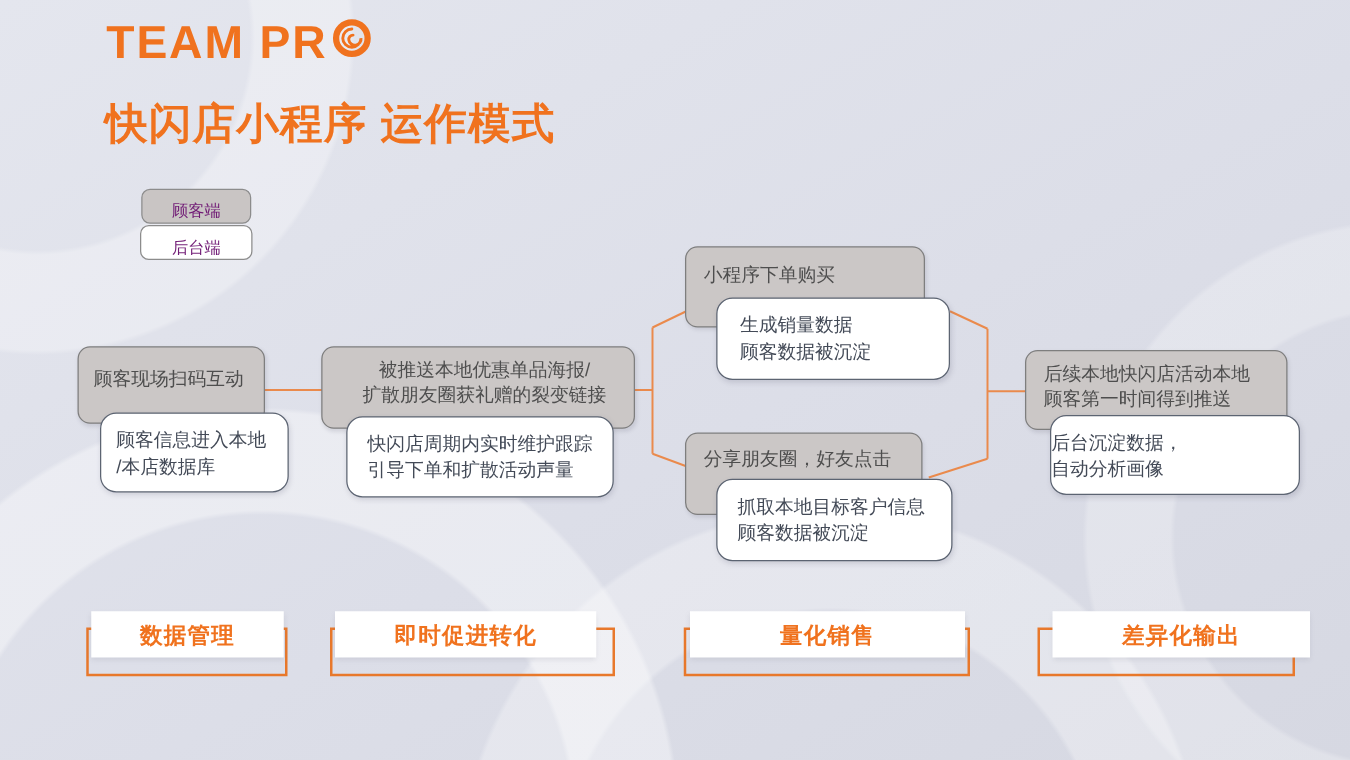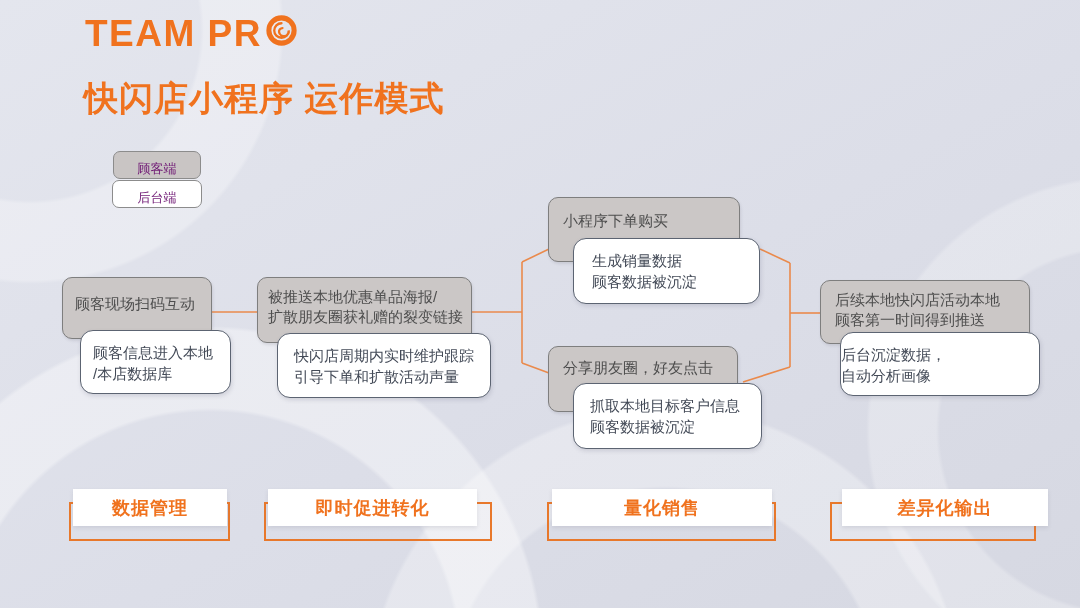--- a/index.html
+++ b/index.html
@@ -28,21 +28,21 @@
   .wires{position:absolute;left:0;top:0;}
   
   .gbox{position:absolute;background:#CBC7C6;border:1.5px solid #7E7E7E;border-radius:10px;
         color:#4E4E4E;font-size:15px;line-height:1.33;white-space:pre-line;box-sizing:border-box;
         box-shadow:1px 2px 3px rgba(110,110,130,.18);}
   .wbox{position:absolute;background:#ffffff;border:1.5px solid #5C6472;border-radius:13px;
         color:#434A57;font-size:15px;line-height:1.4;white-space:pre-line;box-sizing:border-box;
         box-shadow:1px 2px 4px rgba(110,110,130,.22);}
   .n1g{left:62px;top:277px;width:150px;height:62px;padding:16px 0 0 12px;}
   .n1w{left:80px;top:330px;width:151px;height:64px;padding:11px 0 0 12px;}
-  .n2g{left:257px;top:277px;width:215px;height:66px;padding:9px 0 0 10px;}
+  .n2g{left:257px;top:277px;width:251px;height:66px;padding:9px 0 0 10px;text-align:center;}
   .n2w{left:277px;top:333px;width:214px;height:65px;padding:11px 0 0 16px;}
   .n3g{left:548px;top:197px;width:192px;height:65px;padding:13px 0 0 14px;}
   .n3w{left:573px;top:238px;width:187px;height:66px;padding:11px 0 0 18px;}
   .n4g{left:548px;top:346px;width:190px;height:66px;padding:11px 0 0 14px;}
   .n4w{left:573px;top:383px;width:189px;height:66px;padding:11px 15px 0 16px;}
   .n5g{left:820px;top:280px;width:210px;height:64px;padding:9px 0 0 14px;}
   .n5w{left:840px;top:332px;width:200px;height:64px;padding:11px 0 16px 0;text-align:left;}
   
   .fbr{position:absolute;border:2px solid #E8782B;box-sizing:border-box;background:transparent;}
   .flb{position:absolute;background:#ffffff;display:flex;align-items:center;justify-content:center;

